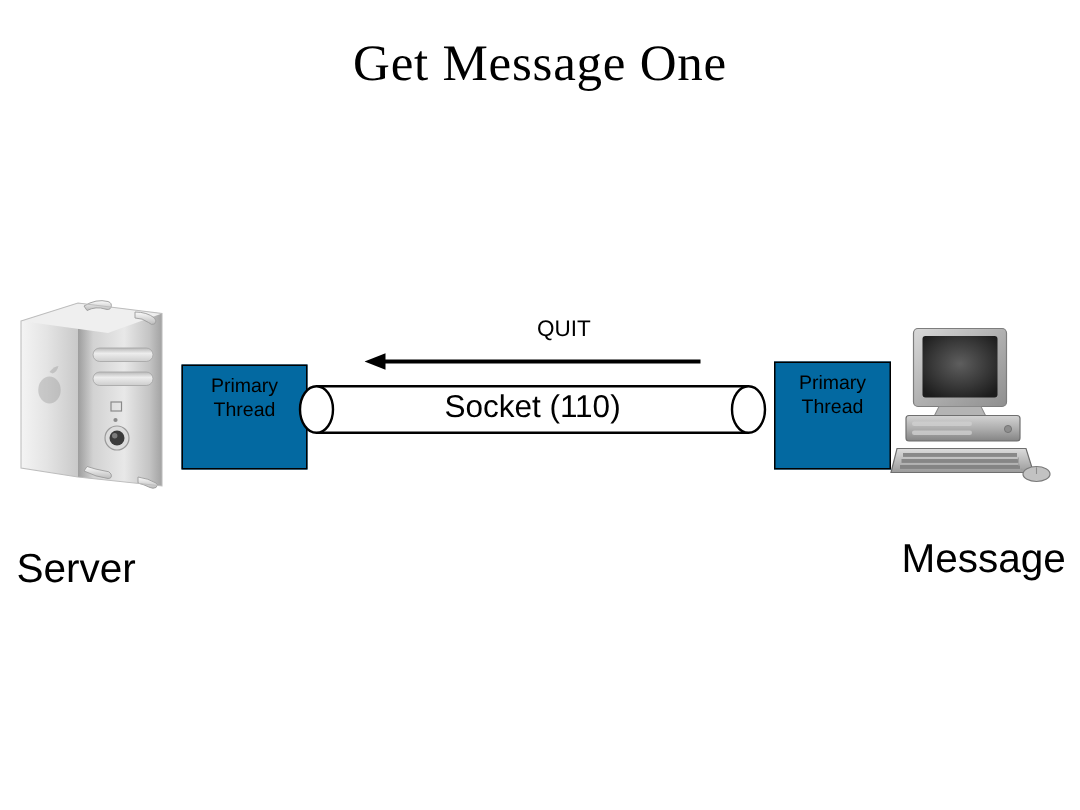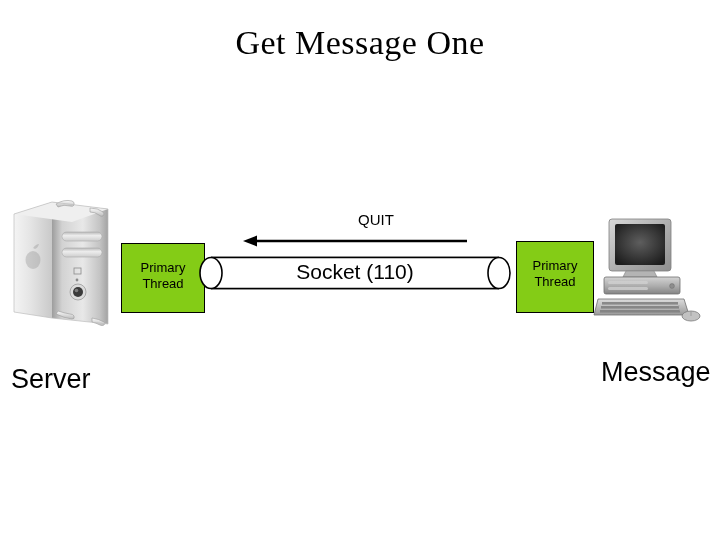--- a/index.html
+++ b/index.html
@@ -38,28 +38,28 @@
     color: #000000;
     white-space: nowrap;
   }
   #server-label { left: 11px; top: 364px; }
   #client-label { left: 601px; top: 357px; }
 
   
   .thread-box {
     position: absolute;
     border: 1px solid #000000;
-    background: #84cc16;
+    background: #0369a1;
     box-sizing: border-box;
     font-family: "Liberation Sans", "DejaVu Sans", sans-serif;
     font-size: 13px;
     line-height: 16px;
     color: #000000;
     text-align: center;
-    padding-top: 16px;
+    padding-top: 5px;
   }
   #thread-box-server { left: 121px; top: 243px; width: 84px; height: 70px; }
   #thread-box-client { left: 516px; top: 241px; width: 78px; height: 72px; }
   .thread-line { display: block; }
 
   
   #socket-group {
     position: absolute;
     left: 198px;
     top: 255px;

